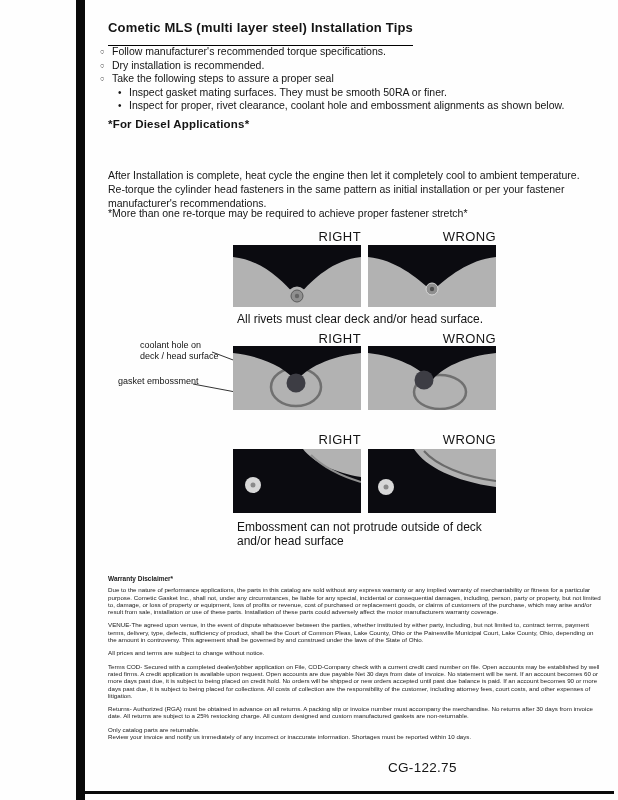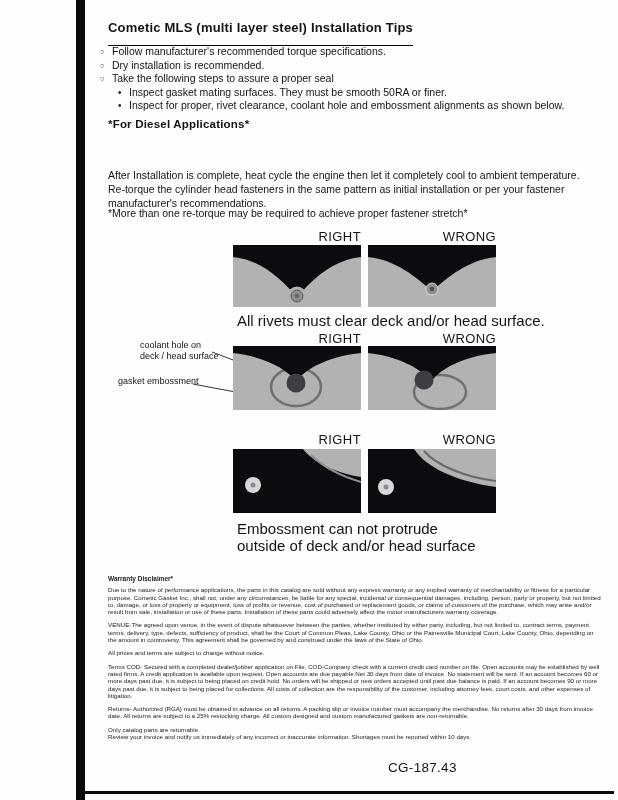--- a/index.html
+++ b/index.html
@@ -13,21 +13,21 @@
   .b-row { display:flex; }
   .b-marker { width:12px; font-size:7.5px; }
   .sb-row { display:flex; padding-left:18px; }
   .sb-marker { width:11px; font-size:10px; }
   .diesel-h { left:108px; top:118px; font-size:11.5px; font-weight:bold; letter-spacing:.2px; }
   .para { left:108px; font-size:10.5px; line-height:13.8px; width:482px; }
   .p1 { top:137px; }
   .p2 { top:169px; }
   .note { top:207px; }
   .rw { width:128px; text-align:right; font-size:13px; letter-spacing:.4px; }
-  .cap { font-size:15px; }
+  .cap { font-size:12px; }
   .callout { font-size:9px; line-height:11px; }
   .disc { left:108px; top:575px; width:494px; font-size:6.2px; line-height:7.3px; color:#1a1a1a; }
   .disc .dh { font-weight:bold; margin-bottom:4px; font-size:6.5px; }
   .disc p { margin-bottom:6px; }
   .disc p.tight { margin-bottom:0; }
   .footer { left:388px; top:760px; font-size:13.5px; letter-spacing:.3px; }
   svg { display:block; }
 </style>
 </head>
 <body>
@@ -134,15 +134,15 @@
     <div class="dh">Warranty Disclaimer*</div>
     <p>Due to the nature of performance applications, the parts in this catalog are sold without any express warranty or any implied warranty of merchantability or fitness for a particular purpose.  Cometic Gasket Inc., shall not, under any circumstances, be liable for any special, incidental or consequential damages, including, person, party or property, but not limited to, damage, or loss of property or equipment, loss of profits or revenue, cost of purchased or replacement goods, or claims of customers of the purchase, which may arise and/or result from sale, installation or use of these parts.  Installation of these parts could adversely affect the motor manufacturers warranty coverage.</p>
     <p>VENUE-The agreed upon venue, in the event of dispute whatsoever between the parties, whether instituted by either party, including, but not limited to, contract terms, payment terms, delivery, type, defects, sufficiency of product, shall be the Court of Common Pleas, Lake County, Ohio or the Painesville Municipal Court, Lake County, Ohio, depending on the amount in controversy.  This agreement shall be governed by and construed under the laws of the State of Ohio.</p>
     <p>All prices and terms are subject to change without notice.</p>
     <p>Terms COD- Secured with a completed dealer/jobber application on File, COD-Company check with a current credit card number on file.  Open accounts may be established by well rated firms.  A credit application is available upon request.  Open accounts are due payable Net 30 days from date of invoice.  No statement will be sent.  If an account becomes 60 or more days past due, it is subject to being placed on credit hold.  No orders will be shipped or new orders accepted until past due balance is paid.  If an account becomes 90 or more days past due, it is subject to being placed for collections.  All costs of collection are the responsibility of the customer, including attorney fees, court costs, and other expenses of litigation.</p>
     <p>Returns- Authorized (RGA) must be obtained in advance on all returns.  A packing slip or invoice number must accompany the merchandise.  No returns after 30 days from invoice date.  All returns are subject to a 25% restocking charge.  All custom designed and custom manufactured gaskets are non-returnable.</p>
     <p class="tight">Only catalog parts are returnable.</p>
     <p>Review your invoice and notify us immediately of any incorrect or inaccurate information.  Shortages must be reported within 10 days.</p>
   </div>
 
-  <div class="abs footer">CG-187.43</div>
+  <div class="abs footer">CG-122.75</div>
 
 </div>
 
 </body></html>

